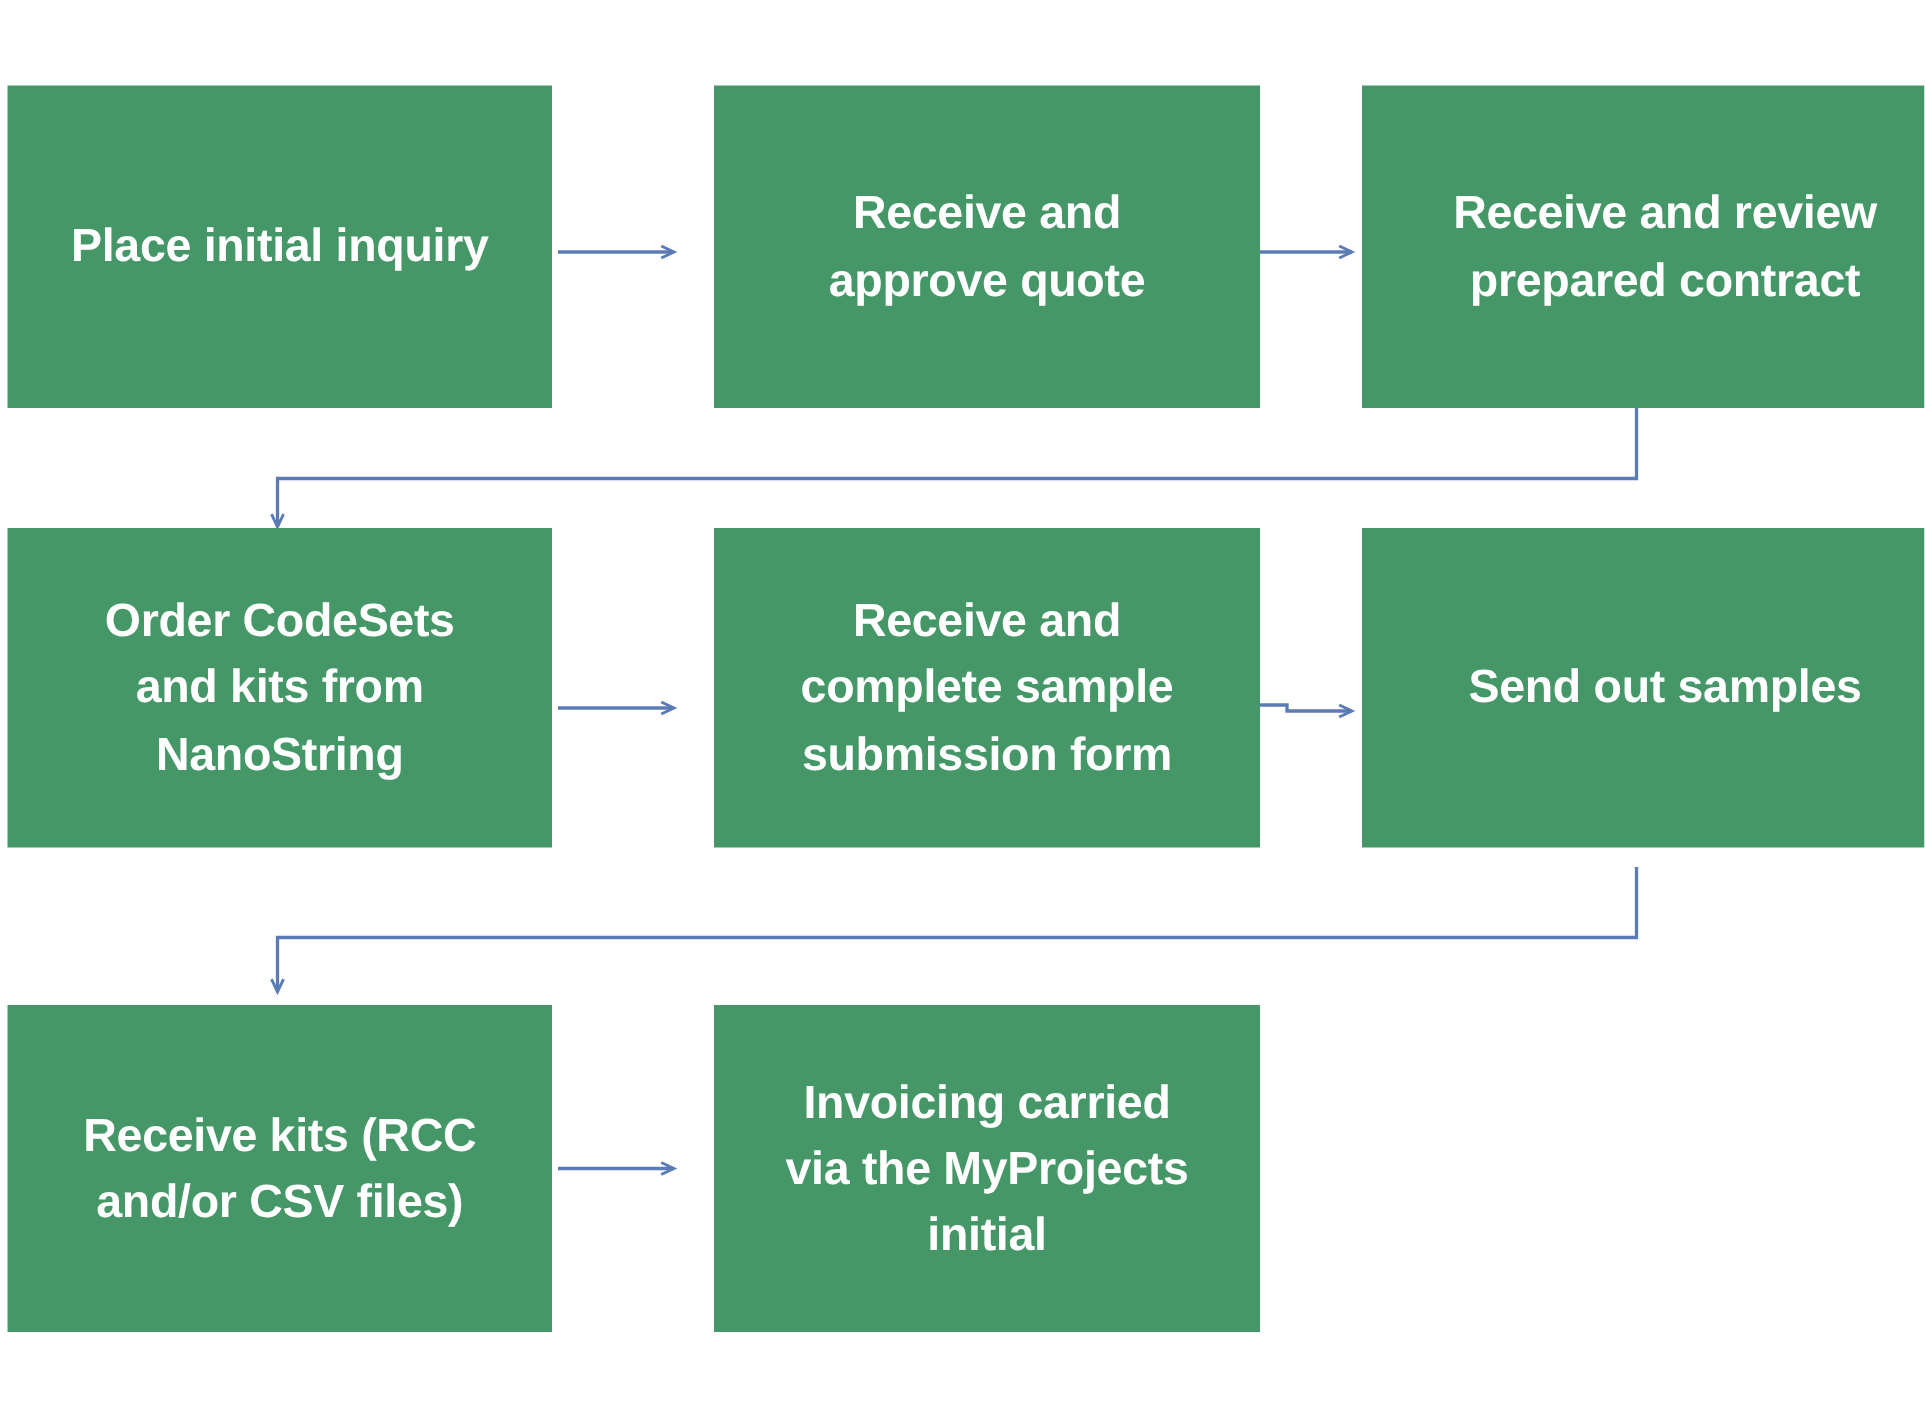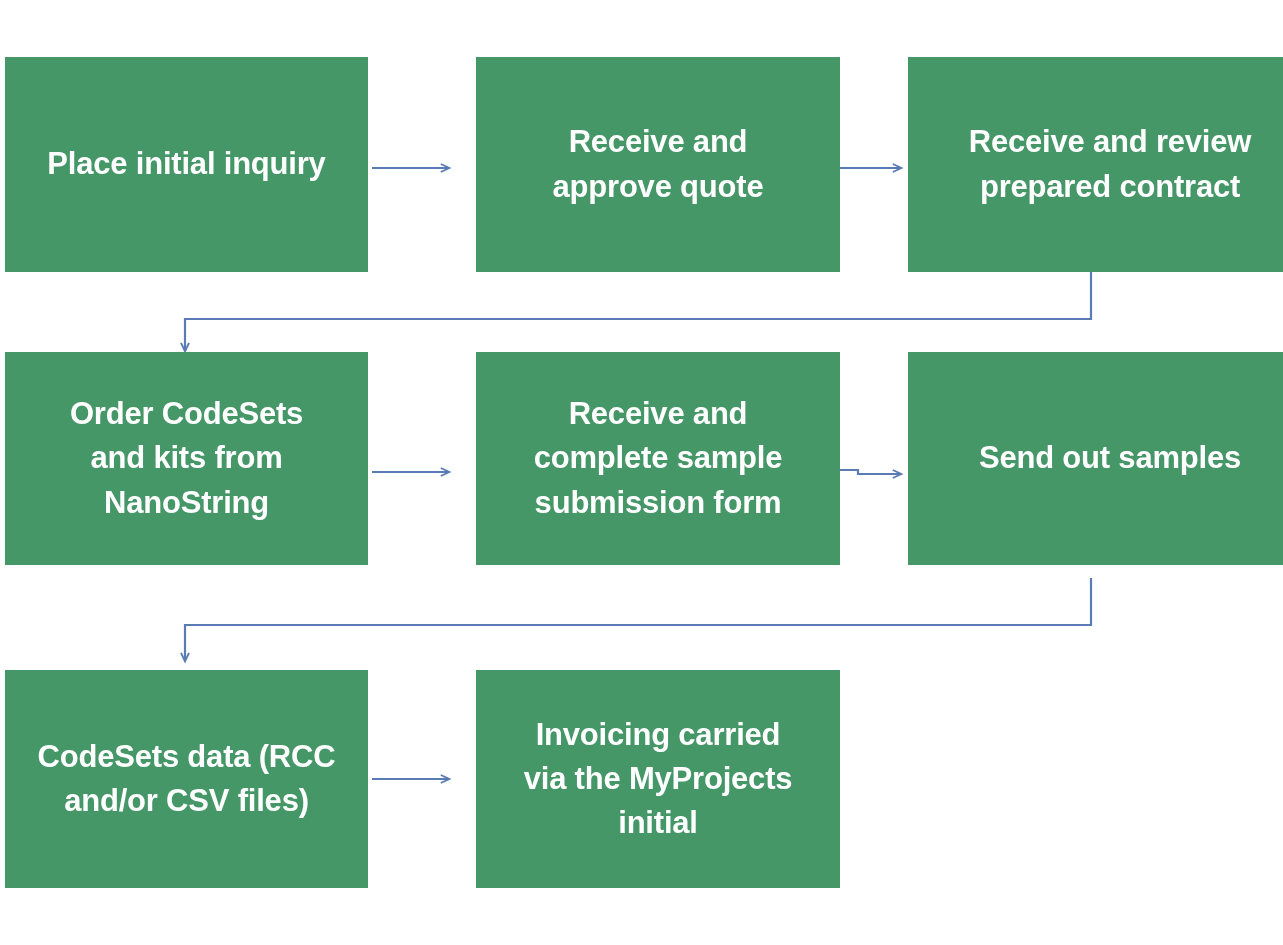--- a/index.html
+++ b/index.html
@@ -105,20 +105,20 @@
   <div class="flow-box col-a row-2">Order CodeSets
 and kits from
 NanoString</div>
 
   <div class="flow-box col-b row-2">Receive and
 complete sample
 submission form</div>
 
   <div class="flow-box col-c row-2">Send out samples</div>
 
-  <div class="flow-box col-a row-3">CodeSets data (RCC
+  <div class="flow-box col-a row-3">Receive kits (RCC
 and/or CSV files)</div>
 
   <div class="flow-box col-b row-3">Invoicing carried
 via the MyProjects
 initial</div>
 
 </div>
 
 </body></html>

